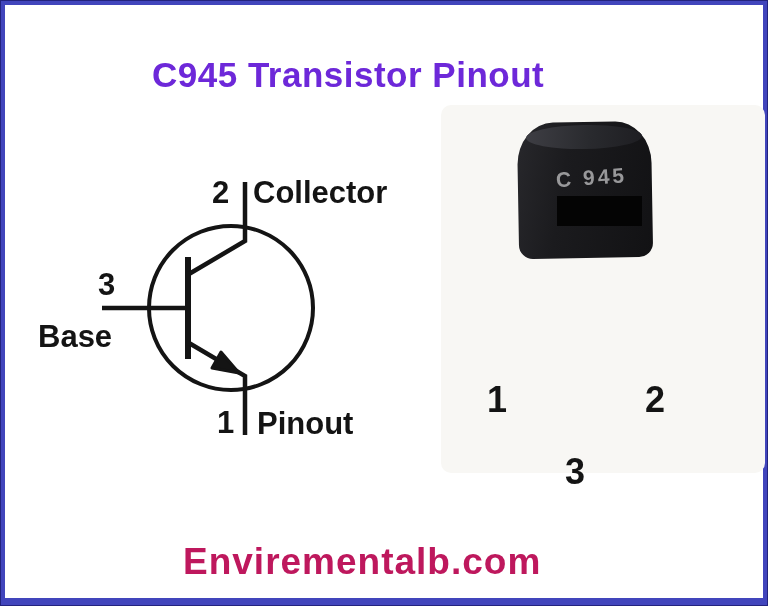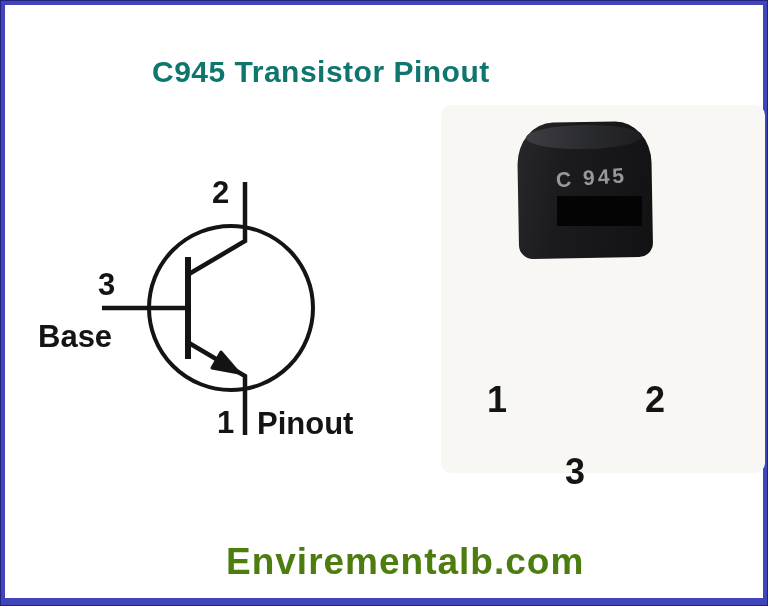--- a/index.html
+++ b/index.html
@@ -20,24 +20,24 @@
     inset: 1px;
     background: #ffffff;
     border: 4px solid #4145bc;
     border-bottom-width: 7px;
   }
   .abs { position: absolute; }
 
   .title {
     left: 147px;
     top: 50px;
-    font-size: 30px;
+    font-size: 35px;
     font-weight: 700;
     letter-spacing: 0.5px;
-    color: #0f766e;
+    color: #6d28d9;
     white-space: nowrap;
   }
 
   svg.layer {
     position: absolute;
     left: 0; top: 0;
     width: 768px; height: 606px;
     pointer-events: none;
   }
 
@@ -107,23 +107,22 @@
   }
   .pin-1 { left: 482px; top: 377px; }
   .pin-2 { left: 640px; top: 377px; }
   .pin-3 { left: 560px; top: 449px; }
 
   .watermark {
     left: 178px; top: 536px;
     font-size: 37px;
     font-weight: 700;
     letter-spacing: 1px;
-    color: #4d7c0f;
+    color: #be185d;
     white-space: nowrap;
-    margin-left: 43px;
   }
 </style>
 </head>
 <body>
 
 <div class="outer">
   <div class="frame">
 
     <svg class="layer" viewBox="0 0 768 606">
       <defs>
@@ -159,20 +158,21 @@
         <line x1="97" y1="303" x2="183" y2="303" stroke-width="4.5"></line>
         <polyline points="240,177 240,236 184,269" stroke-width="4.5"></polyline>
         <polyline points="184,338 240,371 240,430" stroke-width="4.5"></polyline>
         <polygon points="234,368 207,363 216,347" fill="#141414" stroke="#141414" stroke-width="3" stroke-linejoin="round"></polygon>
       </g>
     </svg>
 
     <div class="abs title">C945 Transistor Pinout</div>
 
     <div class="abs schem-label lbl-col-num">2</div>
+    <div class="abs schem-label lbl-col-name">Collector</div>
     <div class="abs schem-label lbl-base-num">3</div>
     <div class="abs schem-label lbl-base-name">Base</div>
     <div class="abs schem-label lbl-emit-num">1</div>
     <div class="abs schem-label lbl-emit-name">Pinout</div>
 
     <div class="abs photo-bg"></div>
     <svg class="layer" viewBox="0 0 768 606" style="z-index:0">
       <use href="#none"></use>
     </svg>
     <div class="abs to92-body">

